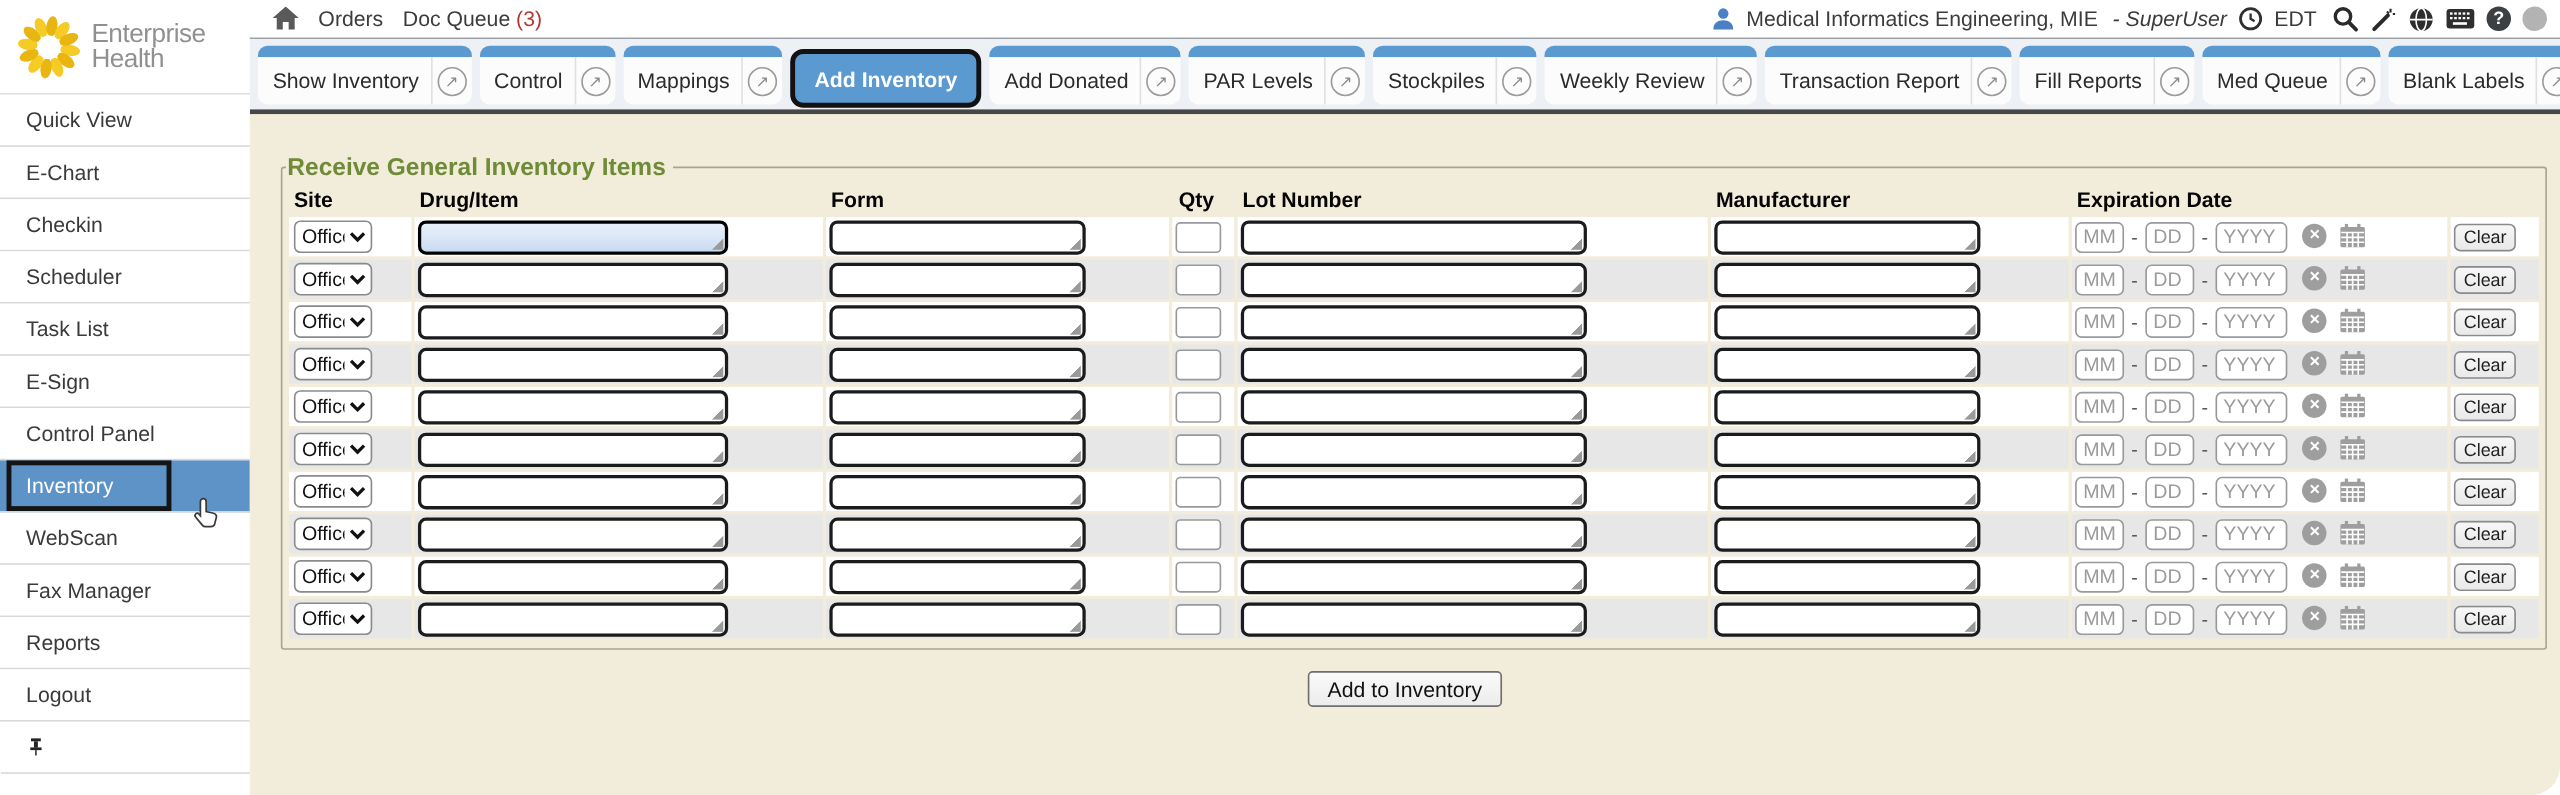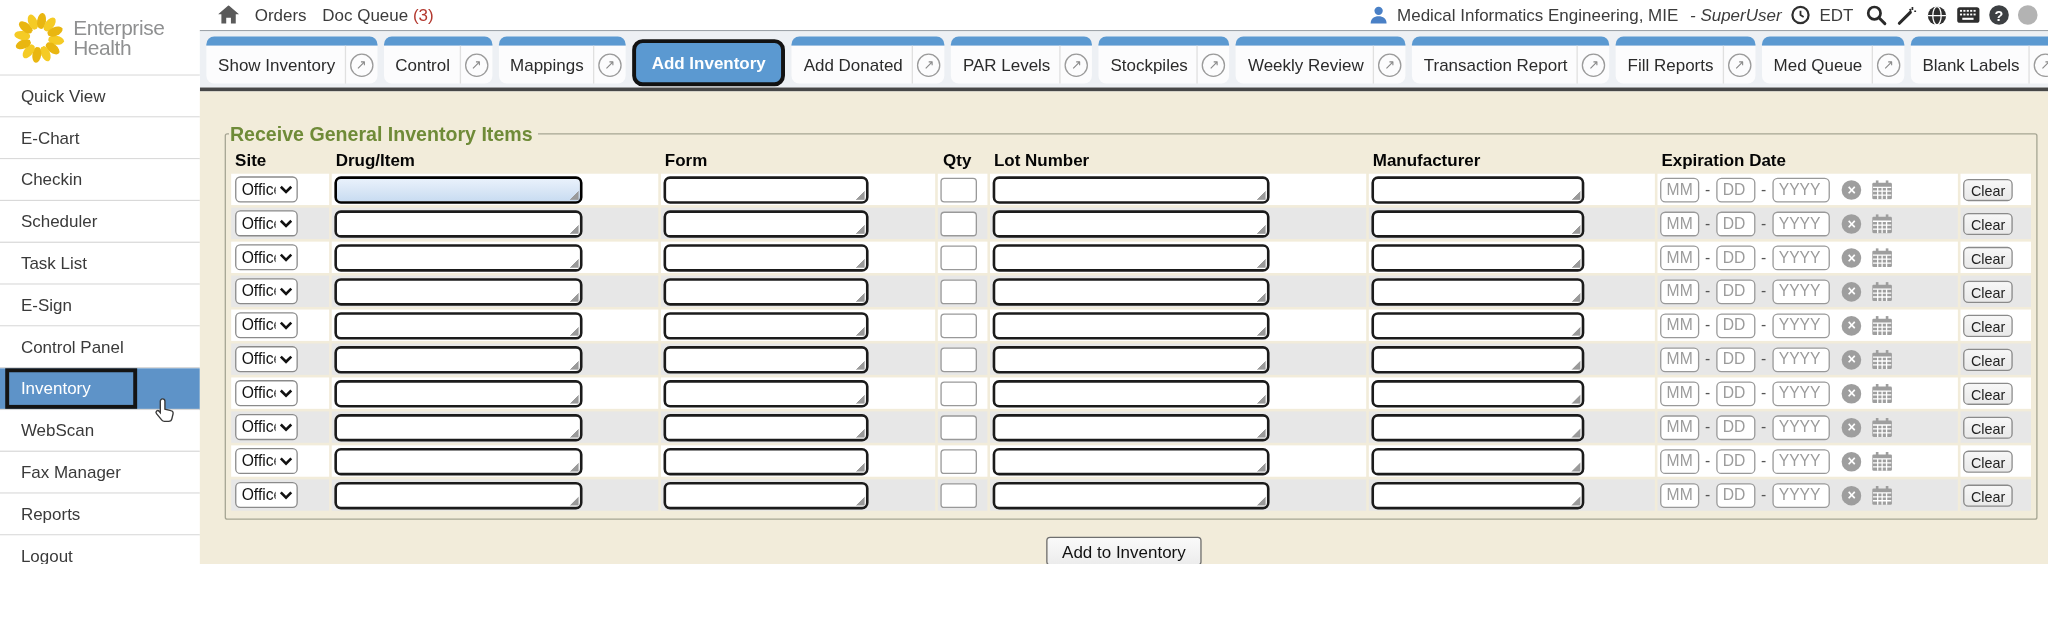--- a/index.html
+++ b/index.html
@@ -1,16 +1,16 @@
 <!DOCTYPE html>
 <html style="--tab-blue: #5b99d1; --sel-blue: #5e93c8; --content-bg: #f2ecda; --row-alt: #e7e7e7; --legend-green: #6f8b38;"><head>
 <meta charset="utf-8">
 <style>
   html,body{margin:0;padding:0;background:#fff;}
-  .stage{width:2048px;height:564px;overflow:hidden;position:relative;font-family:"Liberation Sans",sans-serif;}
+  .stage{width:2048px;height:636px;overflow:hidden;position:relative;font-family:"Liberation Sans",sans-serif;border-radius:23px;}
   .app{width:1568px;height:487px;transform:scale(1.306122);transform-origin:0 0;position:relative;display:flex;background:#fff;}
 
   
   .sidebar{width:153px;min-width:153px;height:487px;background:#fff;display:flex;flex-direction:column;}
   .logo-block{height:57px;display:flex;align-items:center;gap:6px;padding-left:10px;border-bottom:1px solid #dcdcdc;}
   .logo-text{color:#8f9091;font-size:16px;line-height:15px;letter-spacing:-0.3px;}
   .menu{display:flex;flex-direction:column;}
   .menu-item{height:31px;border-bottom:1px solid #d9d9d9;display:flex;align-items:center;padding-left:16px;font-size:13px;color:#3a3a3a;cursor:pointer;position:relative;background:#fff;}
   .menu-item.selected{background:var(--sel-blue,#5e93c8);color:#fff;}
   .menu-item.selected .focus-box{position:absolute;left:4px;top:0px;bottom:0px;width:95px;border:3px solid #141414;pointer-events:none;}

